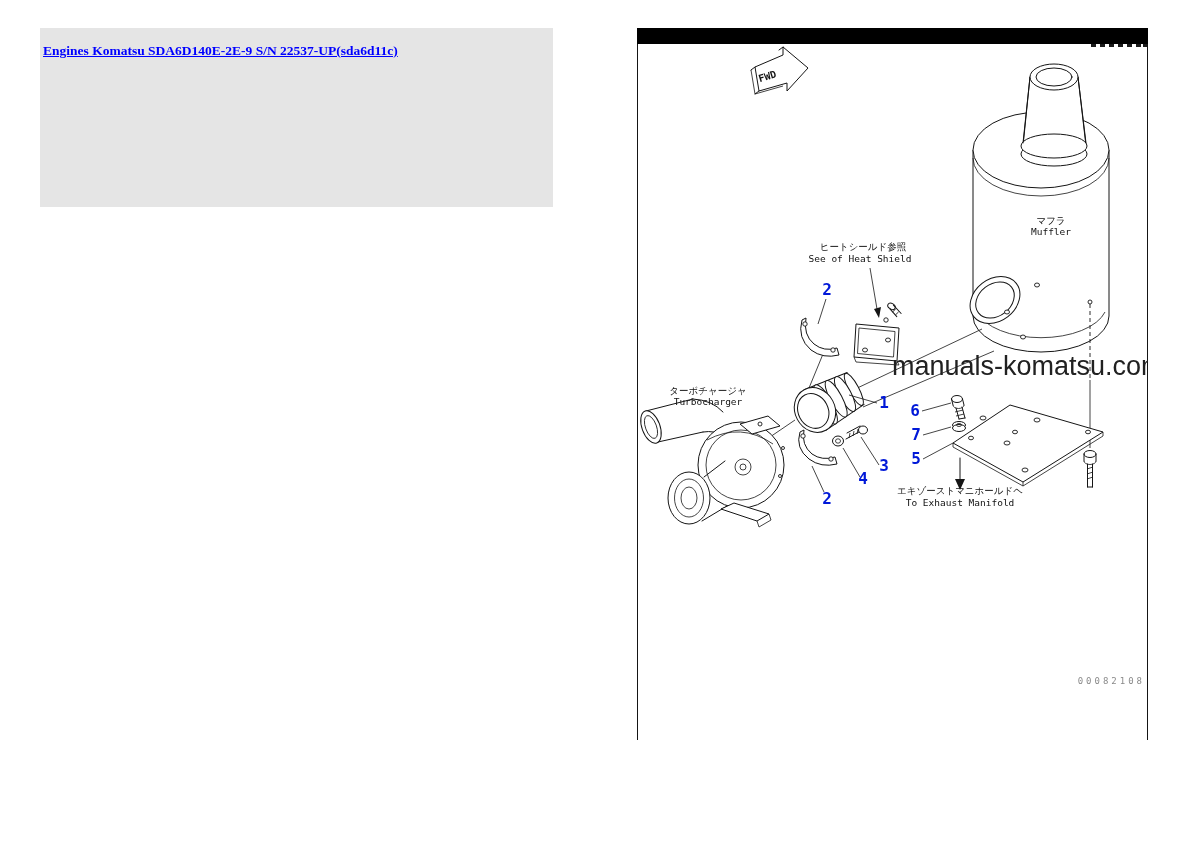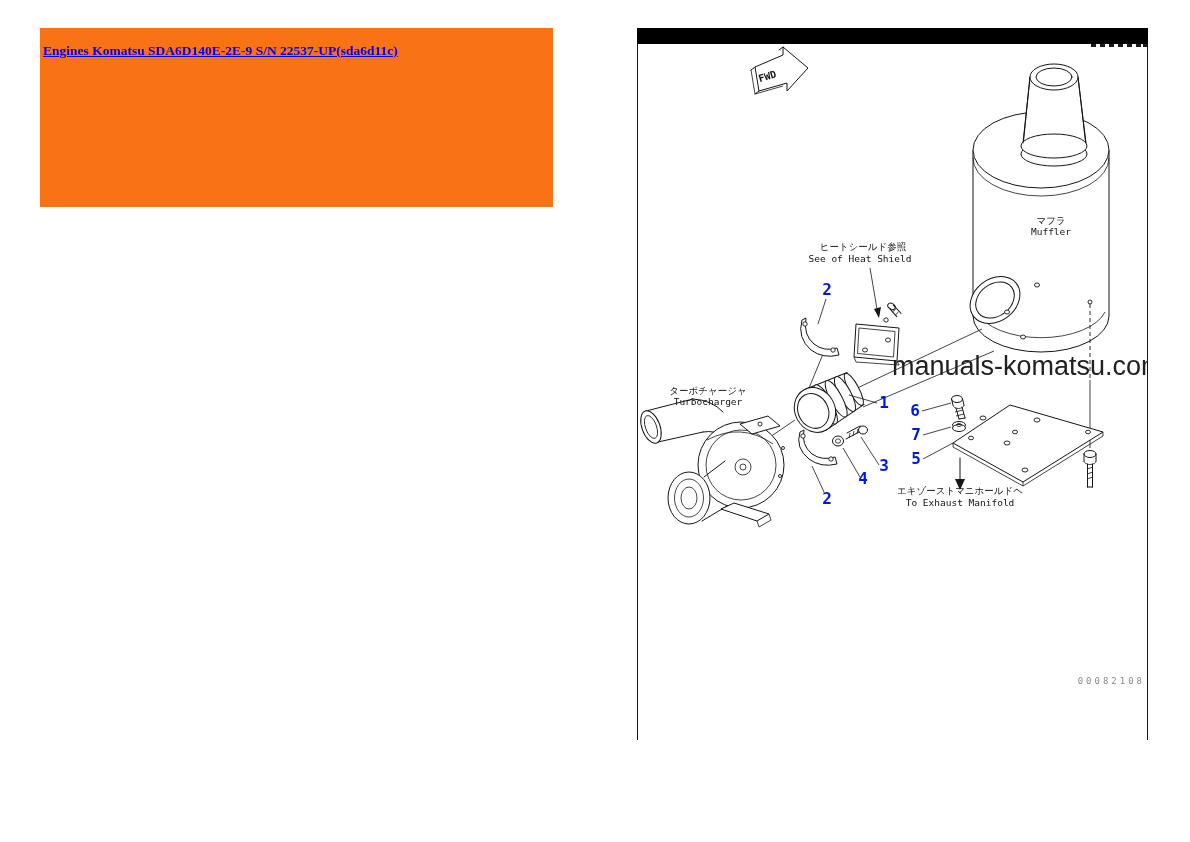--- a/index.html
+++ b/index.html
@@ -1,18 +1,18 @@
 <!DOCTYPE html>
 <html><head>
 <meta charset="utf-8">
 <style>
   html,body{margin:0;padding:0;background:#fff;}
   body{width:1190px;height:842px;position:relative;overflow:hidden;
        font-family:"Liberation Sans",sans-serif;}
-  .banner{position:absolute;left:40px;top:28px;width:513px;height:179px;background:#f97316;}
+  .banner{position:absolute;left:40px;top:28px;width:513px;height:179px;background:#e5e5e5;}
   .banner a{display:inline-block;margin:15px 0 0 3px;
             font:bold 13.5px "Liberation Serif",serif;
             color:#0000ff;text-decoration:underline;}
   .frame{position:absolute;left:637px;top:28px;width:511px;height:712px;}
   svg{display:block;}
   .ln{stroke:#151515;stroke-width:1;fill:none;stroke-linecap:round;stroke-linejoin:round;}
   .wf{stroke:#151515;stroke-width:1;fill:#ffffff;stroke-linejoin:round;}
   .blk{fill:#000;}
   .thin{stroke:#151515;stroke-width:0.8;fill:none;}
   .dash{stroke:#151515;stroke-width:0.9;fill:none;stroke-dasharray:4 3;}

